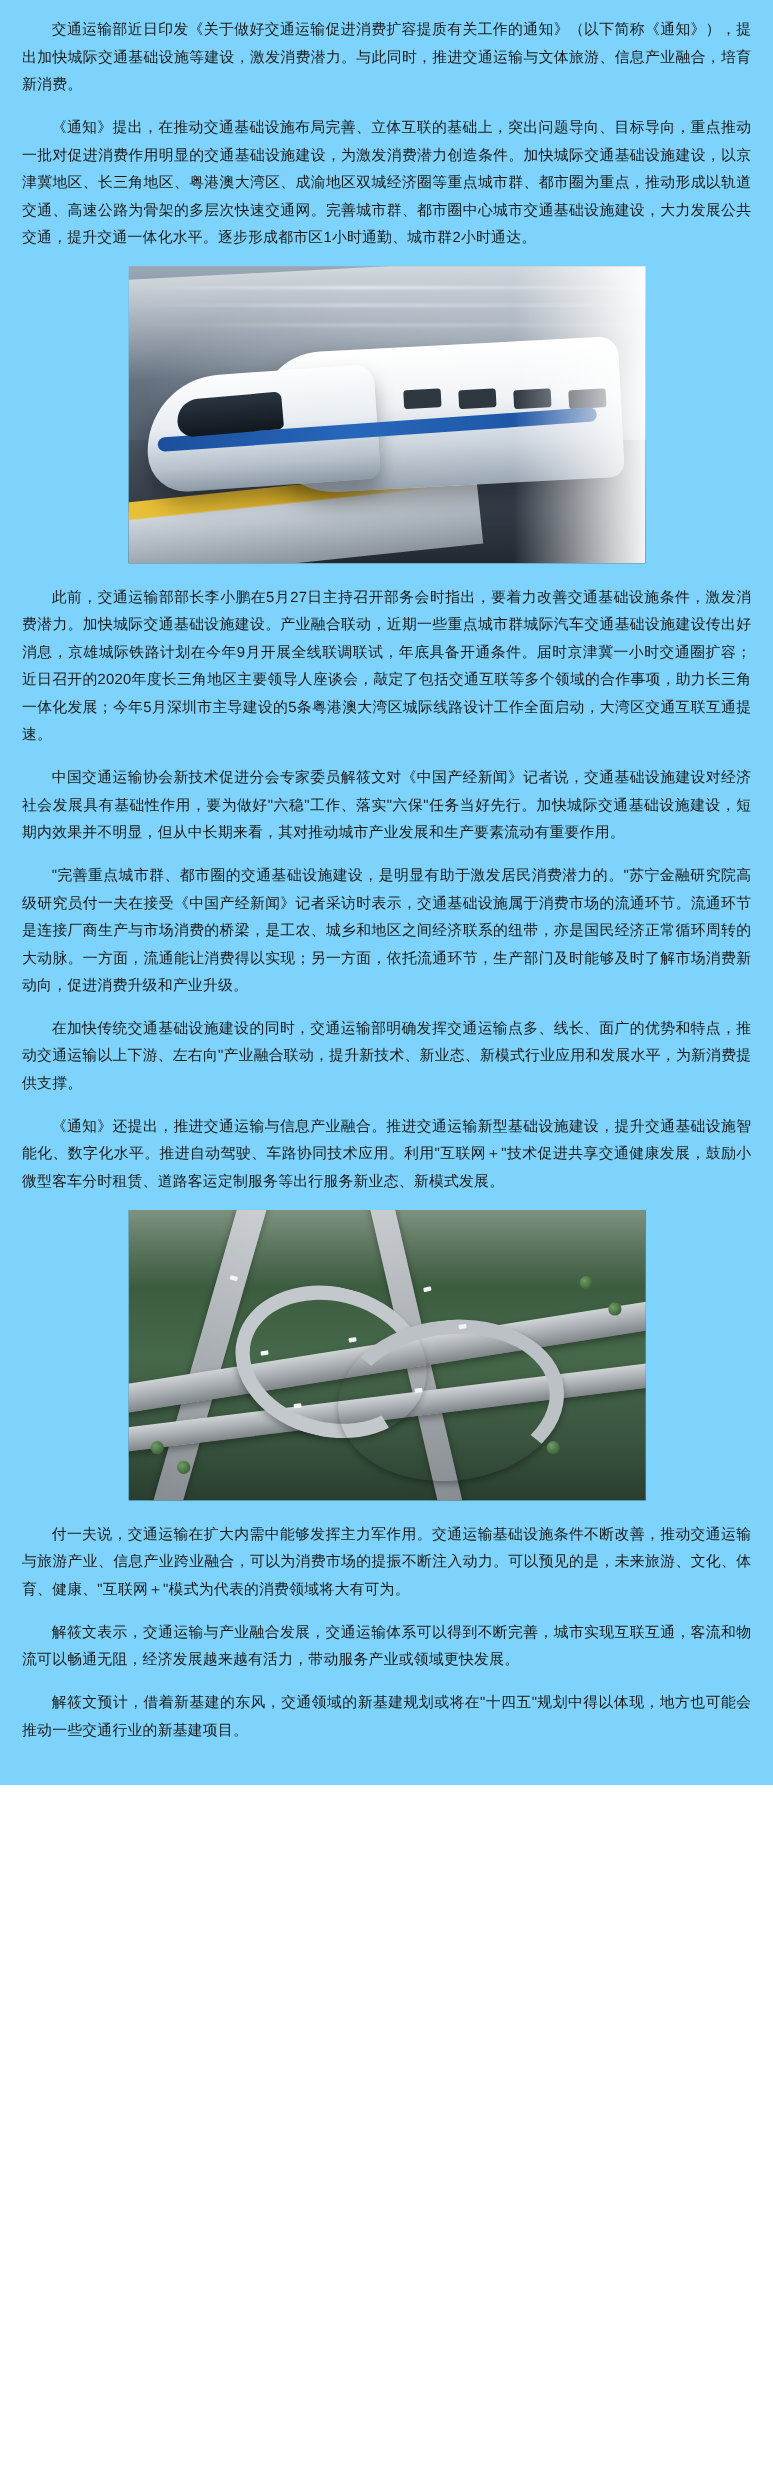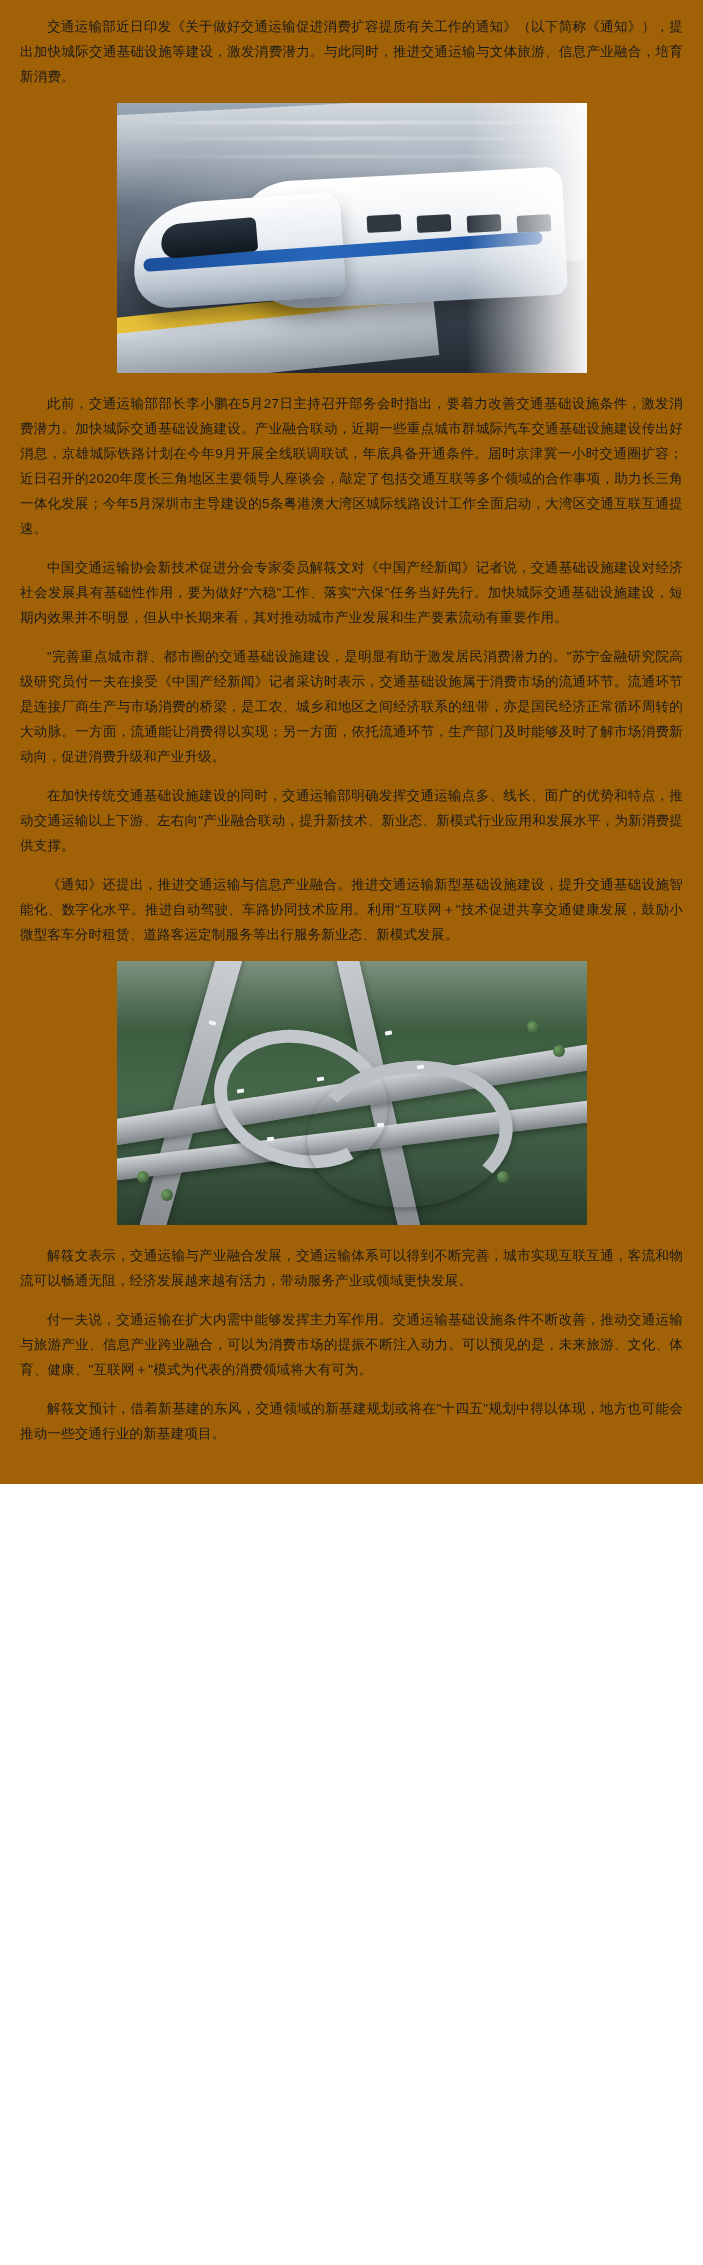--- a/index.html
+++ b/index.html
@@ -8,21 +8,21 @@
     background: #ffffff;
   }
   body {
     width: 703px;
     font-family: "Liberation Sans", sans-serif;
   }
   .page {
     width: 703px;
     box-sizing: border-box;
     padding: 14px 20px 24px 20px;
-    background: #a16207;
+    background: #7dd3fc;
   }
   p.para {
     margin: 0 0 14px 0;
     font-size: 13.5px;
     line-height: 25px;
     color: #1a1a1a;
     text-align: justify;
     text-indent: 2em;
     letter-spacing: 0.2px;
   }
@@ -162,20 +162,21 @@
     clip: rect(0 0 0 0); white-space: nowrap;
   }
 </style>
 </head>
 <body>
 
 <div class="page">
 
   <p class="para">交通运输部近日印发《关于做好交通运输促进消费扩容提质有关工作的通知》（以下简称《通知》），提出加快城际交通基础设施等建设，激发消费潜力。与此同时，推进交通运输与文体旅游、信息产业融合，培育新消费。</p>
 
+  <p class="para">《通知》提出，在推动交通基础设施布局完善、立体互联的基础上，突出问题导向、目标导向，重点推动一批对促进消费作用明显的交通基础设施建设，为激发消费潜力创造条件。加快城际交通基础设施建设，以京津冀地区、长三角地区、粤港澳大湾区、成渝地区双城经济圈等重点城市群、都市圈为重点，推动形成以轨道交通、高速公路为骨架的多层次快速交通网。完善城市群、都市圈中心城市交通基础设施建设，大力发展公共交通，提升交通一体化水平。逐步形成都市区1小时通勤、城市群2小时通达。</p>
 
   <div class="figure">
     <div class="frame train-fig">
       <div class="wallTop"></div>
       <div class="streak" style="top:18px;"></div>
       <div class="streak" style="top:34px;opacity:.7"></div>
       <div class="streak" style="top:52px;opacity:.5"></div>
       <div class="floor"></div>
       <div class="platform"></div>
       <div class="yellowline"></div>
@@ -221,19 +222,19 @@
       <div class="car" style="left:268px;top:70px;transform:rotate(-13deg)"></div>
       <div class="tree" style="left:20px;top:210px;"></div>
       <div class="tree" style="left:44px;top:228px;"></div>
       <div class="tree" style="left:410px;top:60px;"></div>
       <div class="tree" style="left:436px;top:84px;"></div>
       <div class="tree" style="left:380px;top:210px;"></div>
       <span class="sr-only">城市立交桥航拍俯视图</span>
     </div>
   </div>
 
+  <p class="para">付一夫说，交通运输在扩大内需中能够发挥主力军作用。交通运输基础设施条件不断改善，推动交通运输与旅游产业、信息产业跨业融合，可以为消费市场的提振不断注入动力。可以预见的是，未来旅游、文化、体育、健康、"互联网＋"模式为代表的消费领域将大有可为。</p>
+
   <p class="para">解筱文表示，交通运输与产业融合发展，交通运输体系可以得到不断完善，城市实现互联互通，客流和物流可以畅通无阻，经济发展越来越有活力，带动服务产业或领域更快发展。</p>
 
-  <p class="para">付一夫说，交通运输在扩大内需中能够发挥主力军作用。交通运输基础设施条件不断改善，推动交通运输与旅游产业、信息产业跨业融合，可以为消费市场的提振不断注入动力。可以预见的是，未来旅游、文化、体育、健康、"互联网＋"模式为代表的消费领域将大有可为。</p>
-
   <p class="para">解筱文预计，借着新基建的东风，交通领域的新基建规划或将在"十四五"规划中得以体现，地方也可能会推动一些交通行业的新基建项目。</p>
 
 </div>
 
 </body></html>

